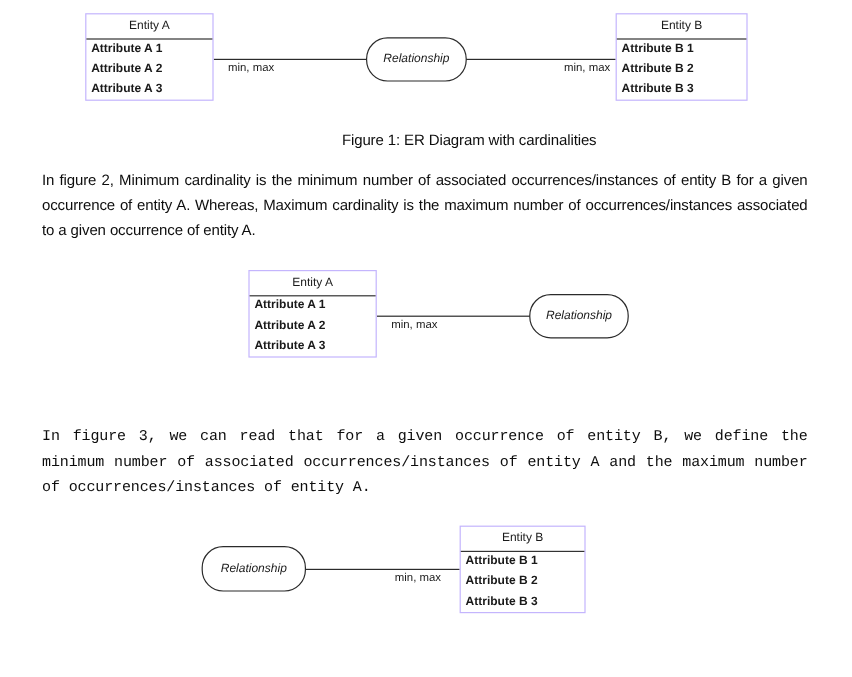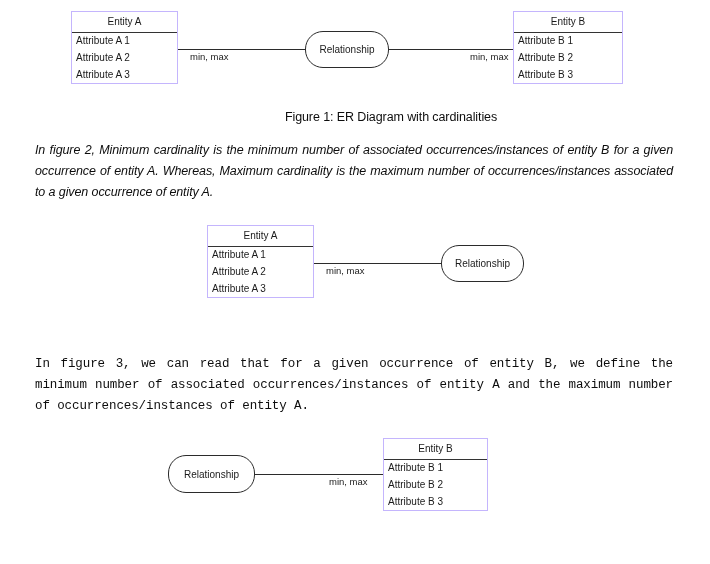--- a/index.html
+++ b/index.html
@@ -54,35 +54,37 @@
   }
   .entity-attr {
     box-sizing: border-box;
     height: 17px;
     line-height: 16px;
     padding-left: 4px;
     font-size: 10px;
     color: #1a1a1a;
     white-space: nowrap;
     overflow: hidden;
+    font-weight: bold;
   }
 
   
   .relationship {
     position: absolute;
     box-sizing: border-box;
     border: 1px solid #2b2b2b;
     border-radius: 18px;
     background: #ffffff;
     display: flex;
     align-items: center;
     justify-content: center;
     font-size: 10px;
     color: #1a1a1a;
     white-space: nowrap;
+    font-style: italic;
   }
 
   
   .connector {
     position: absolute;
     height: 0;
     border-top: 1px solid #2b2b2b;
   }
 
   
@@ -147,21 +149,21 @@
         <div class="entity-attr">Attribute B 3</div>
       </div>
     </div>
 
     <div class="cardinality" style="left:190px; top:51px;">min, max</div>
     <div class="cardinality" style="left:470px; top:51px;">min, max</div>
   </div>
 
   <div class="caption" style="top:110px;">Figure 1: ER Diagram with cardinalities</div>
 
-  <div class="para" style="left:35px; top:140px; width:638px;font-style:italic;">In figure 2,  Minimum cardinality is the minimum number of associated occurrences/instances of entity B for a given occurrence of entity A. Whereas, Maximum cardinality is the maximum number of occurrences/instances associated to a given occurrence of entity A.</div>
+  <div class="para" style="left:35px; top:140px; width:638px;">In figure 2,  Minimum cardinality is the minimum number of associated occurrences/instances of entity B for a given occurrence of entity A. Whereas, Maximum cardinality is the maximum number of occurrences/instances associated to a given occurrence of entity A.</div>
 
   <div class="figure" style="top:215px;height:95px;">
 
     <div class="connector" style="left:314px; top:48px; width:128px;"></div>
 
     <div class="entity" style="left:207px; top:10px; width:107px; height:73px;">
       <div class="entity-title">Entity A</div>
       <div class="entity-attrs">
         <div class="entity-attr">Attribute A 1</div>
         <div class="entity-attr">Attribute A 2</div>

